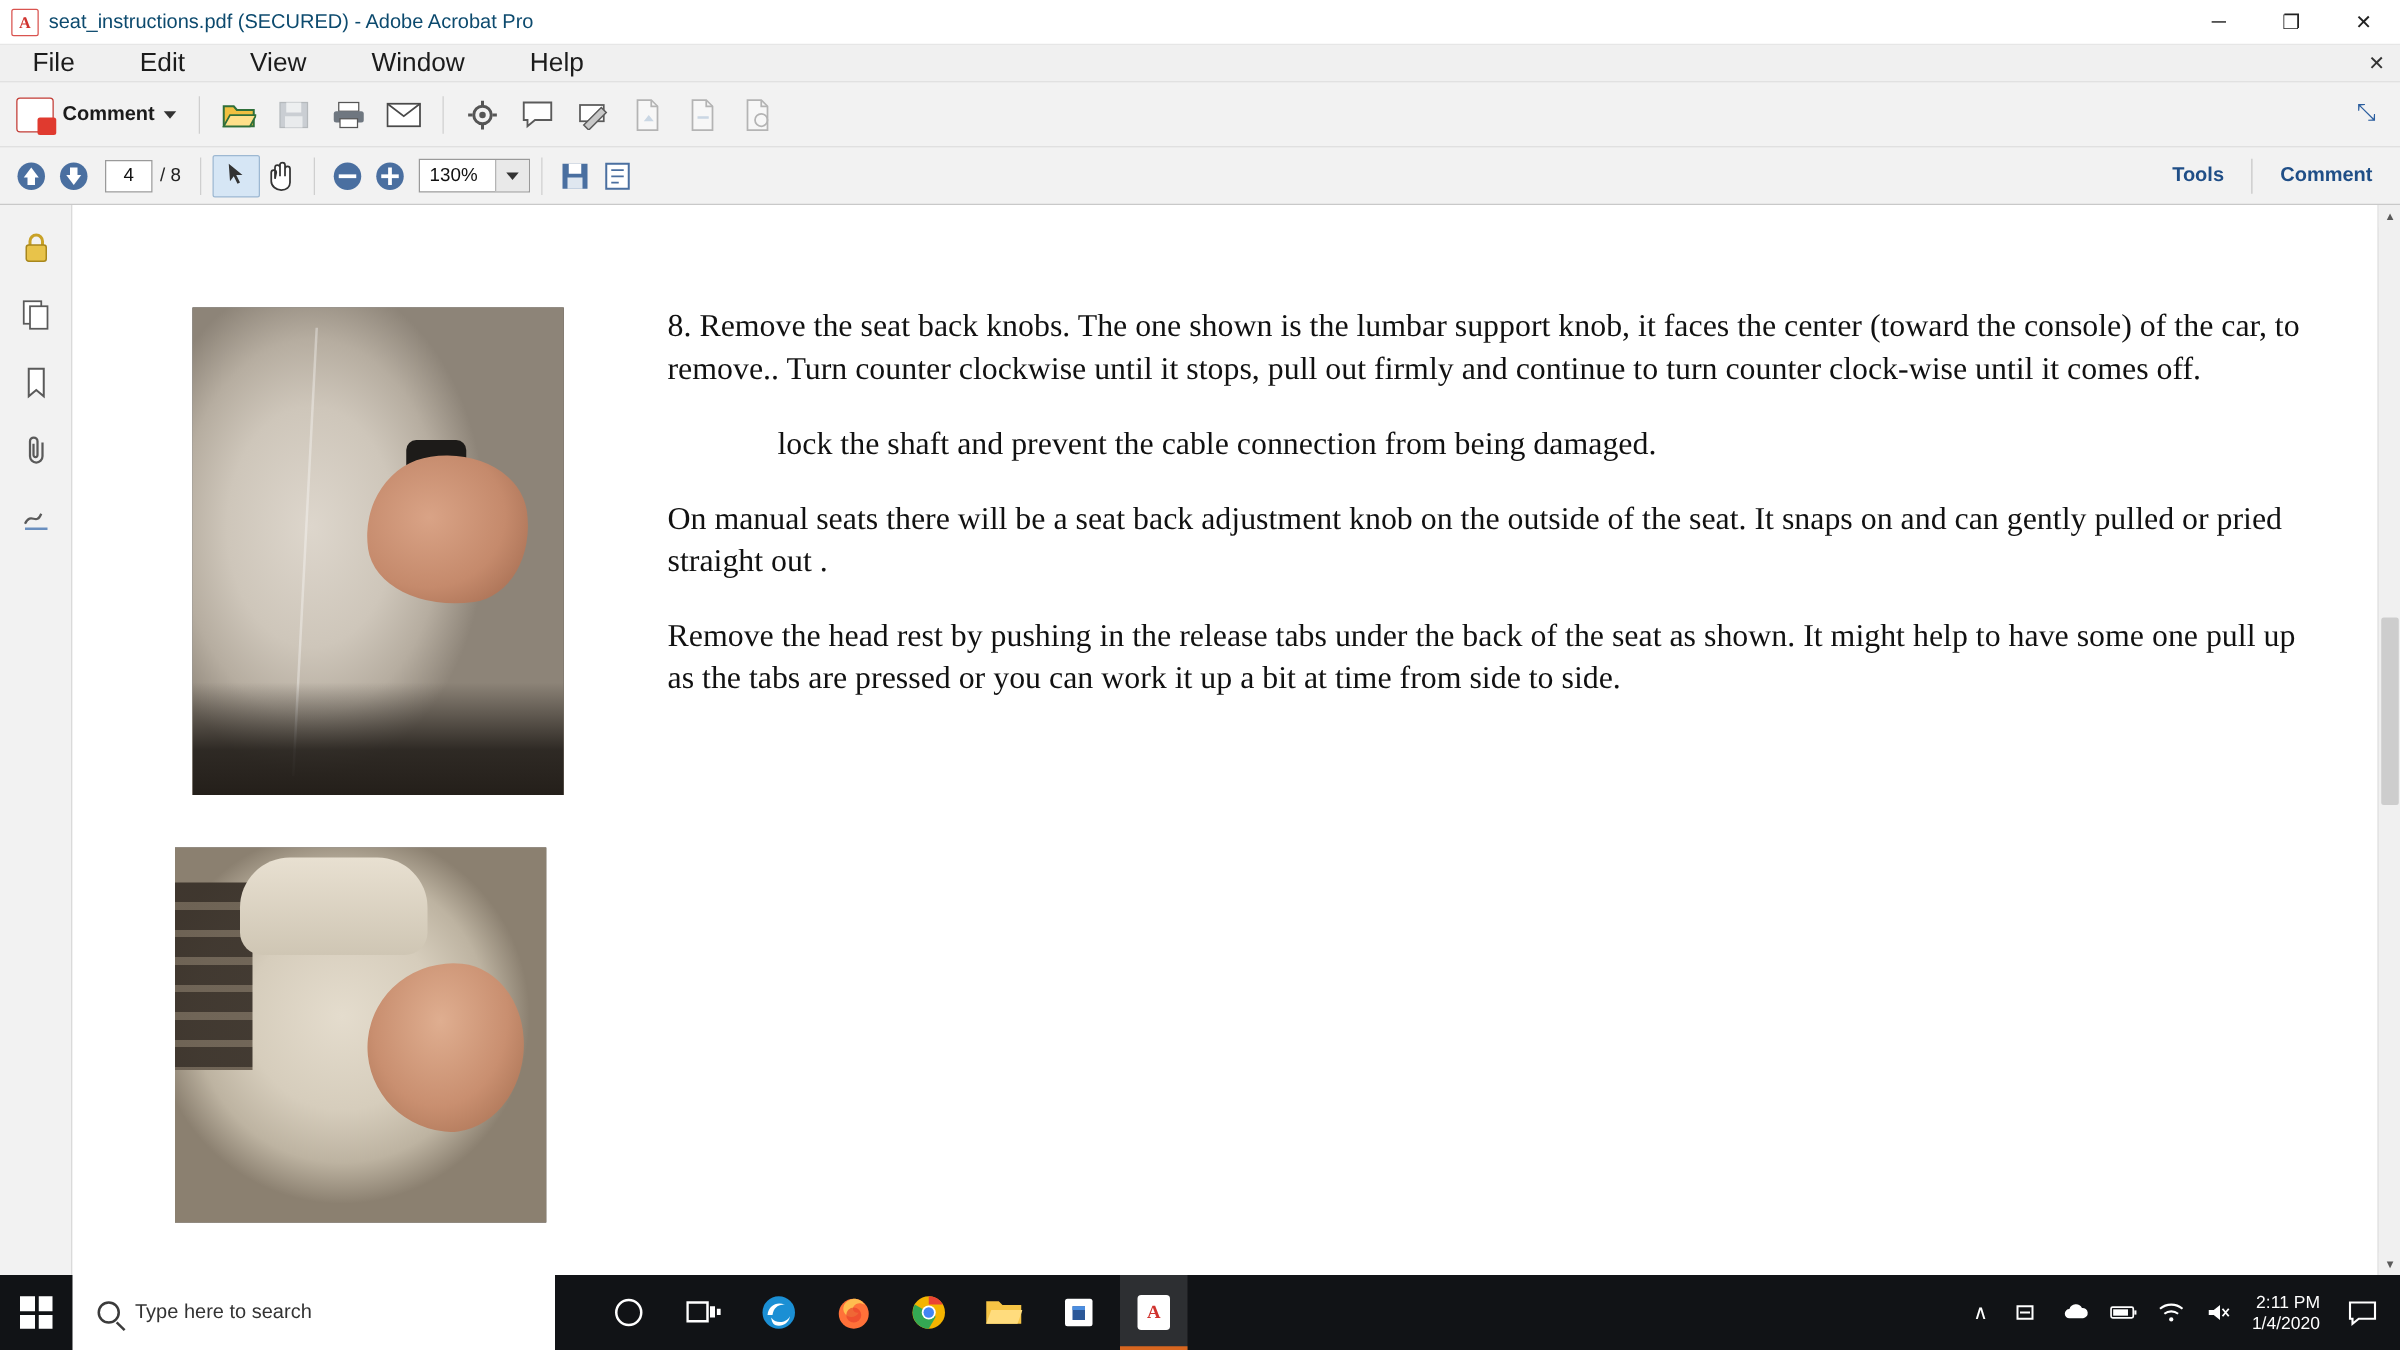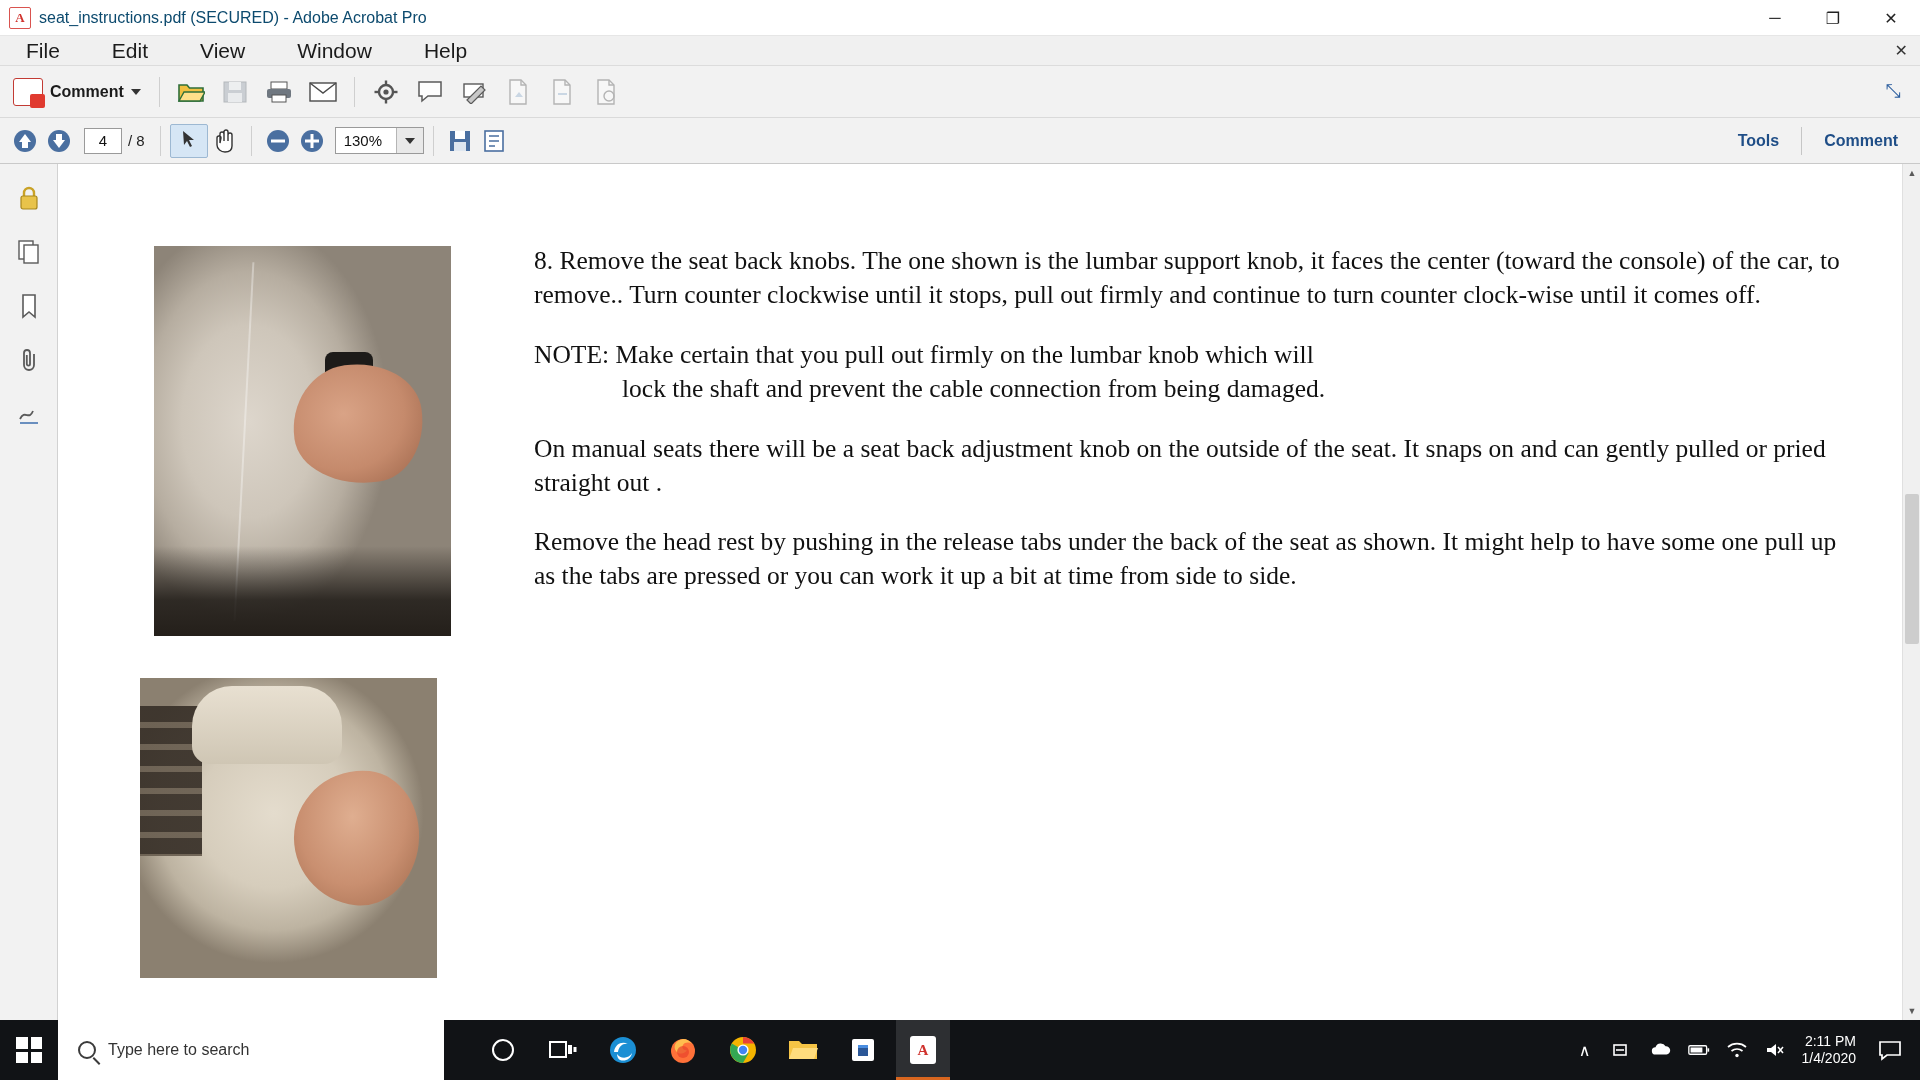--- a/index.html
+++ b/index.html
@@ -607,21 +607,20 @@
           <div class="photo photo2">
             <div class="stripes"></div>
             <div class="hrest"></div>
             <div class="hand2"></div>
           </div>
         </div>
 
         <div class="col-text">
           <p>8. Remove the seat back knobs.  The one shown is the lumbar support knob, it faces the center (toward the console) of the car, to remove.. Turn counter clockwise until it stops, pull out firmly and continue to turn counter clock-wise until it comes off.</p>
           <p class="note">
-            <span>NOTE: Make certain that you pull out firmly on the lumbar knob which will</span>
             <span class="indent">lock the shaft and prevent the cable connection from being damaged.</span>
           </p>
           <p>On manual seats there will be a seat back adjustment knob on the outside of the seat. It snaps on and can gently pulled or pried straight out .</p>
           <p>Remove the head rest by pushing in the release tabs under the back of the seat as shown.  It might help to have some one pull up as the tabs are pressed or you can work it up a bit at time from side to side.</p>
         </div>
       </div>
 
       <div class="vscroll">
         <div class="arrow">▲</div>
         <div class="thumb"></div>

